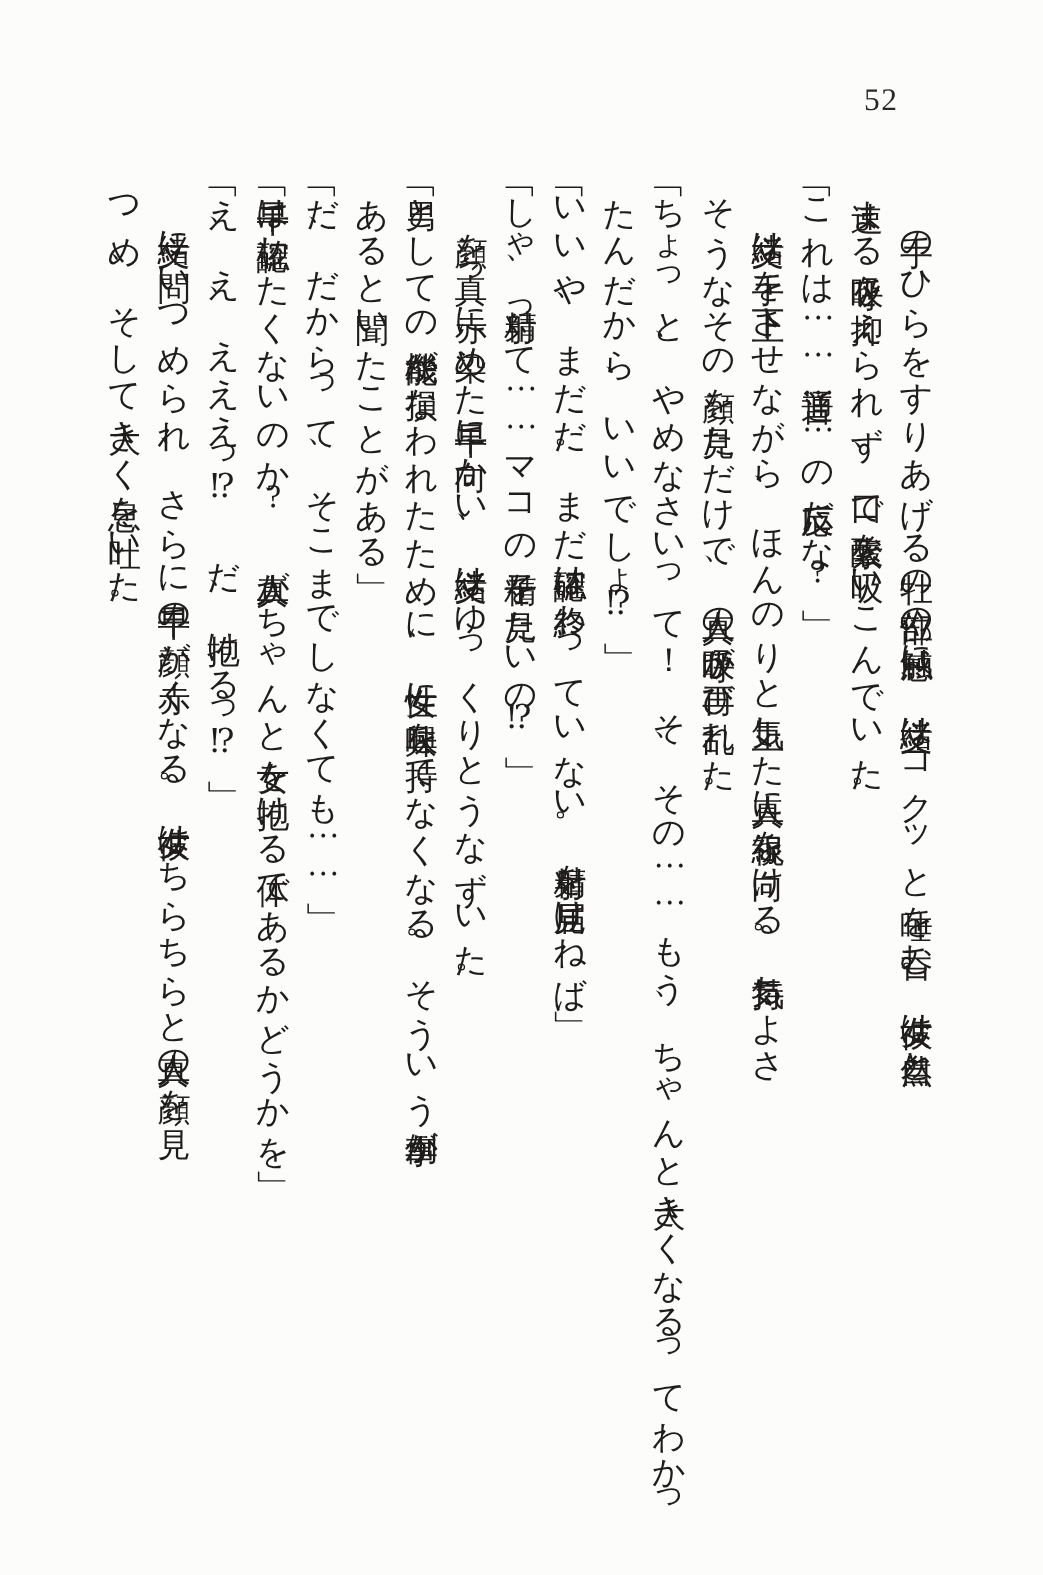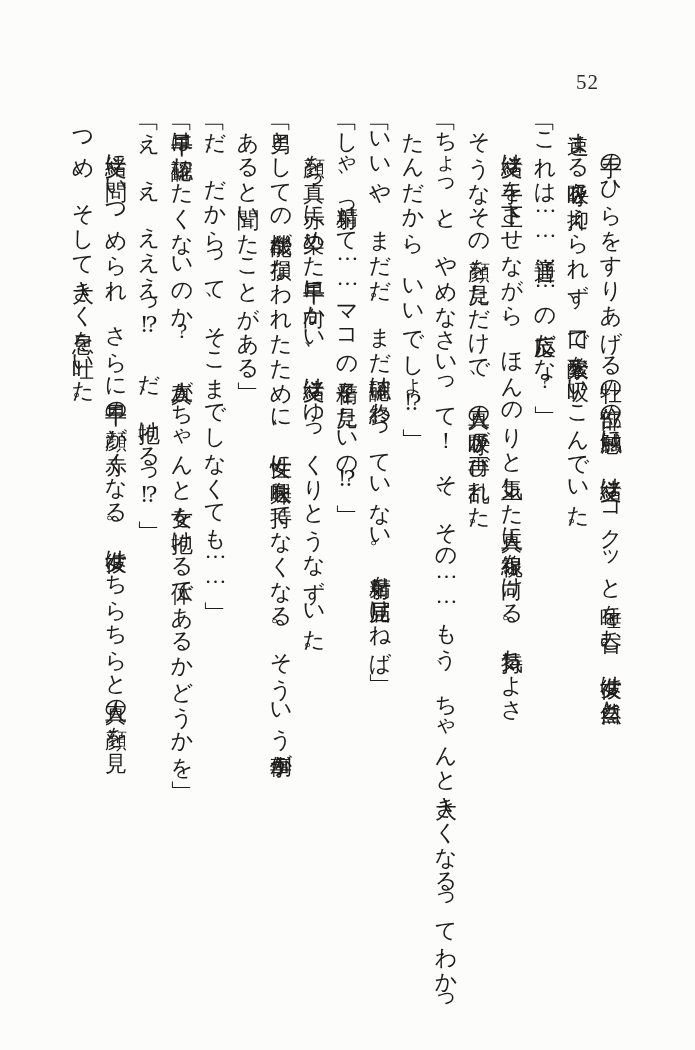--- a/index.html
+++ b/index.html
@@ -15,21 +15,21 @@
     font-family: "Liberation Serif", "DejaVu Serif", serif;
     color: #1e1d1b;
   }
   .page {
     position: absolute;
     inset: 0;
     background: #fcfcfb;
   }
   .page-number {
     position: absolute;
-    top: 70px;
+    top: 54px;
     left: 576px;
     font-size: 21px;
     letter-spacing: 1px;
     color: #2a2926;
   }
   .text-block {
     position: absolute;
     top: 117px;
     right: 67px;
     height: 836px;

